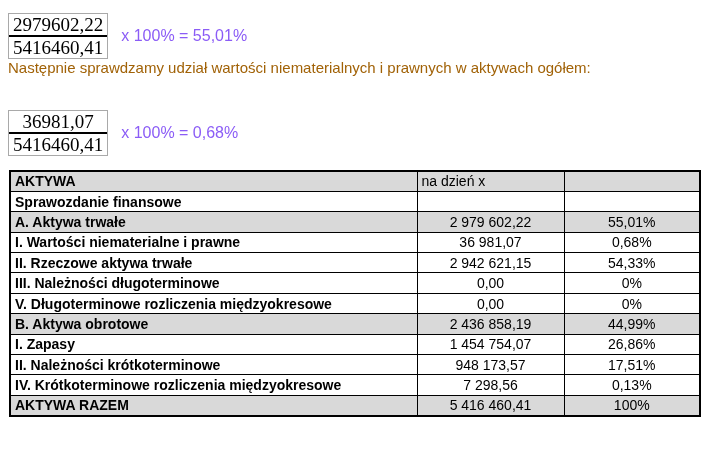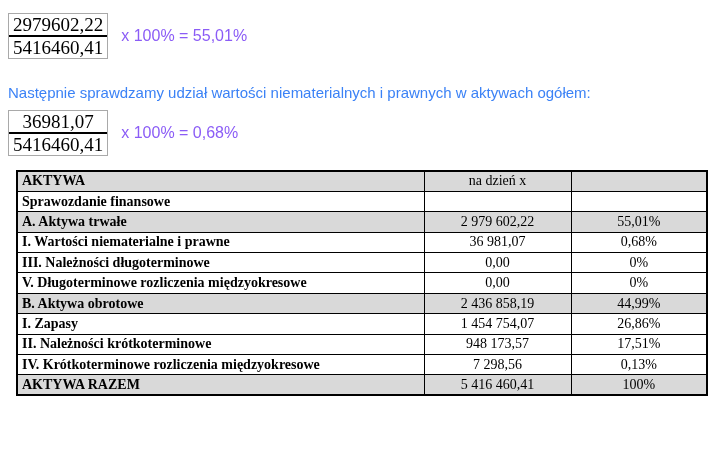--- a/index.html
+++ b/index.html
@@ -40,50 +40,49 @@
   }
   .formula .suffix {
     font-size: 16px;
     color: #8b5cf6;
   }
 
   
   .paragraph {
     position: absolute;
     left: 8px;
-    top: 84px;
+    top: 59px;
     font-size: 15px;
-    color: #3b82f6;
+    color: #a16207;
     white-space: nowrap;
   }
 
   
   table.aktywa {
     position: absolute;
-    left: 16px;
+    left: 9px;
     top: 170px;
     width: 690px;
     border-collapse: collapse;
     table-layout: fixed;
     border: 2px solid #000;
-    font-family: Liberation Serif, serif;
   }
   table.aktywa td {
     border: 1.5px solid #000;
     height: 20.4px;
     font-size: 14px;
     padding: 0 4px;
     overflow: hidden;
     white-space: nowrap;
     vertical-align: middle;
   }
   td.lbl { font-weight: bold; text-align: left; padding-left: 5px; }
   td.val { text-align: center; padding-right: 7px; }
   td.pct { text-align: center; }
-  td.hdr2 { text-align: center; font-weight: normal; }
+  td.hdr2 { font-weight: normal; }
   tr.shaded td { background: #d9d9d9; }
 </style>
 </head>
 <body>
 
 <div class="page">
 
   <div class="formula formula-1">
     <div class="fraction">
       <div class="num">2979602,22</div>
@@ -123,20 +122,25 @@
         <td class="lbl">A. Aktywa trwałe</td>
         <td class="val">2 979 602,22</td>
         <td class="pct">55,01%</td>
       </tr>
       <tr>
         <td class="lbl">I. Wartości niematerialne i prawne</td>
         <td class="val">36 981,07</td>
         <td class="pct">0,68%</td>
       </tr>
       <tr>
+        <td class="lbl">II. Rzeczowe aktywa trwałe</td>
+        <td class="val">2 942 621,15</td>
+        <td class="pct">54,33%</td>
+      </tr>
+      <tr>
         <td class="lbl">III. Należności długoterminowe</td>
         <td class="val">0,00</td>
         <td class="pct">0%</td>
       </tr>
       <tr>
         <td class="lbl">V. Długoterminowe rozliczenia międzyokresowe</td>
         <td class="val">0,00</td>
         <td class="pct">0%</td>
       </tr>
       <tr class="shaded">

